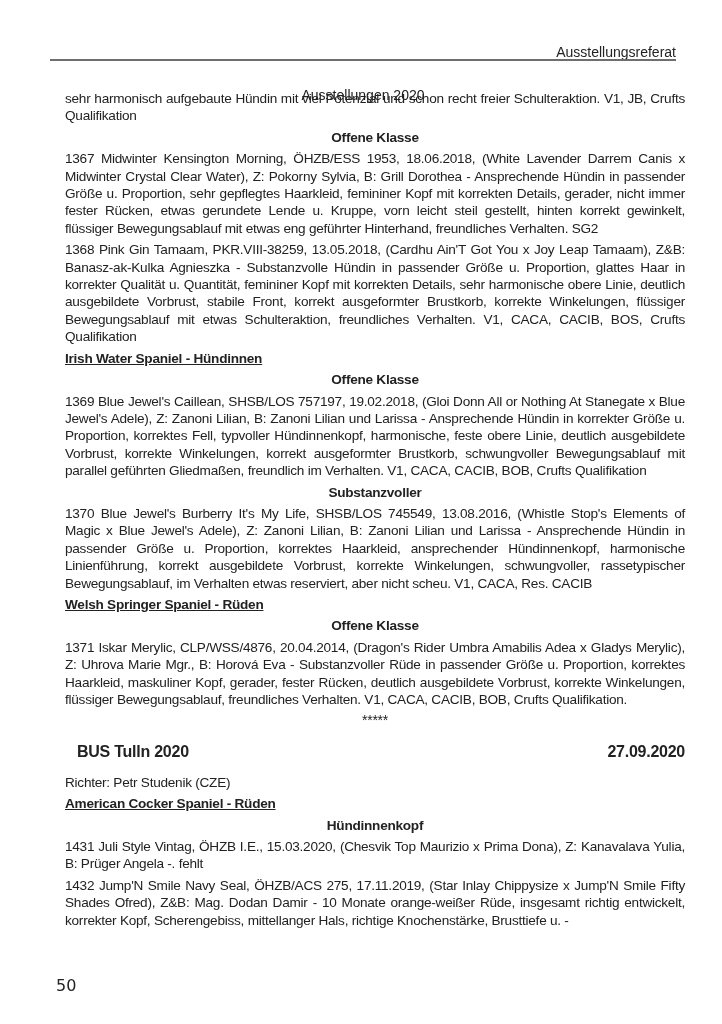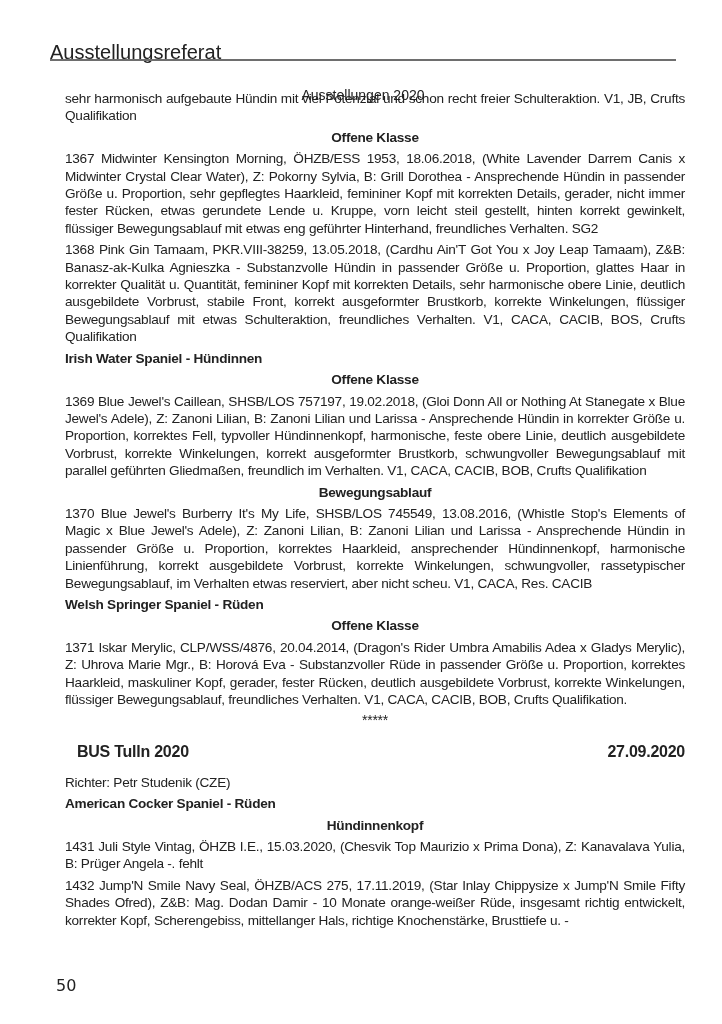--- a/index.html
+++ b/index.html
@@ -5,38 +5,38 @@
     html, body { margin: 0; padding: 0; background: #ffffff; }
     body {
       width: 722px; height: 1024px; position: relative; overflow: hidden;
       font-family: "Liberation Sans", sans-serif; color: #222222;
     }
     .header {
       position: absolute; left: 50px; width: 626px; top: 0;
     }
     .header-top {
       position: absolute; top: 44px; left: 0; width: 626px;
-      text-align: left; font-size: 20px; line-height: 16px;
+      text-align: right; font-size: 14px; line-height: 16px;
     }
     .header-rule {
       position: absolute; top: 59px; left: 0; width: 626px; height: 2px;
       background: #6e6e6e;
     }
     .header-sub {
       position: absolute; top: 63px; left: 0; width: 626px;
       text-align: center; font-size: 14px; line-height: 16px; margin-top: 24px;
     }
     .content {
       position: absolute; left: 65px; top: 90px; width: 620px;
       font-size: 13.6px; line-height: 17.4px;
       letter-spacing: -0.25px;
     }
     .para { text-align: justify; margin: 0 0 4px 0; }
     .class-title { font-weight: bold; margin: 0 0 4px 0; text-align: center; }
-    .breed-title { font-weight: bold; margin: 0 0 4px 0; }
+    .breed-title { font-weight: bold; text-decoration: underline; margin: 0 0 4px 0; }
     .stars { text-align: center; margin: 0 0 12px 0; font-size: 14px; }
     .show-head {
       display: flex; justify-content: space-between; font-weight: bold;
       font-size: 16px; line-height: 20px; margin: 0 0 2px 12px;
     }
     .judge { margin: 12px 0 4px 0; }
     .page-number {
       position: absolute; left: 56px; top: 976px; font-size: 16px;
       font-family: "DejaVu Sans", sans-serif;
     }
@@ -54,21 +54,21 @@
   <p class="para">sehr harmonisch aufgebaute Hündin mit viel Potenzial und schon recht freier Schulteraktion. V1, JB, Crufts Qualifikation</p>
 
   <p class="class-title">Offene Klasse</p>
   <p class="para">1367 Midwinter Kensington Morning, ÖHZB/ESS 1953, 18.06.2018, (White Lavender Darrem Canis x Midwinter Crystal Clear Water), Z: Pokorny Sylvia, B: Grill Dorothea - Ansprechende Hündin in passender Größe u. Proportion, sehr gepflegtes Haarkleid, femininer Kopf mit korrekten Details, gerader, nicht immer fester Rücken, etwas gerundete Lende u. Kruppe, vorn leicht steil gestellt, hinten korrekt gewinkelt, flüssiger Bewegungsablauf mit etwas eng geführter Hinterhand, freundliches Verhalten. SG2</p>
   <p class="para">1368 Pink Gin Tamaam, PKR.VIII-38259, 13.05.2018, (Cardhu Ain'T Got You x Joy Leap Tamaam), Z&amp;B: Banasz-ak-Kulka Agnieszka - Substanzvolle Hündin in passender Größe u. Proportion, glattes Haar in korrekter Qualität u. Quantität, femininer Kopf mit korrekten Details, sehr harmonische obere Linie, deutlich ausgebildete Vorbrust, stabile Front, korrekt ausgeformter Brustkorb, korrekte Winkelungen, flüssiger Bewegungsablauf mit etwas Schulteraktion, freundliches Verhalten. V1, CACA, CACIB, BOS, Crufts Qualifikation</p>
 
   <p class="breed-title">Irish Water Spaniel - Hündinnen</p>
   <p class="class-title">Offene Klasse</p>
   <p class="para">1369 Blue Jewel's Caillean, SHSB/LOS 757197, 19.02.2018, (Gloi Donn All or Nothing At Stanegate x Blue Jewel's Adele), Z: Zanoni Lilian, B: Zanoni Lilian und Larissa - Ansprechende Hündin in korrekter Größe u. Proportion, korrektes Fell, typvoller Hündinnenkopf, harmonische, feste obere Linie, deutlich ausgebildete Vorbrust, korrekte Winkelungen, korrekt ausgeformter Brustkorb, schwungvoller Bewegungsablauf mit parallel geführten Gliedmaßen, freundlich im Verhalten. V1, CACA, CACIB, BOB, Crufts Qualifikation</p>
 
-  <p class="class-title">Bewegungsablauf</p>
+  <p class="class-title">Substanzvoller</p>
   <p class="para">1370 Blue Jewel's Burberry It's My Life, SHSB/LOS 745549, 13.08.2016, (Whistle Stop's Elements of Magic x Blue Jewel's Adele), Z: Zanoni Lilian, B: Zanoni Lilian und Larissa - Ansprechende Hündin in passender Größe u. Proportion, korrektes Haarkleid, ansprechender Hündinnenkopf, harmonische Linienführung, korrekt ausgebildete Vorbrust, korrekte Winkelungen, schwungvoller, rassetypischer Bewegungsablauf, im Verhalten etwas reserviert, aber nicht scheu. V1, CACA, Res. CACIB</p>
 
   <p class="breed-title">Welsh Springer Spaniel - Rüden</p>
   <p class="class-title">Offene Klasse</p>
   <p class="para">1371 Iskar Merylic, CLP/WSS/4876, 20.04.2014, (Dragon's Rider Umbra Amabilis Adea x Gladys Merylic), Z: Uhrova Marie Mgr., B: Horová Eva - Substanzvoller Rüde in passender Größe u. Proportion, korrektes Haarkleid, maskuliner Kopf, gerader, fester Rücken, deutlich ausgebildete Vorbrust, korrekte Winkelungen, flüssiger Bewegungsablauf, freundliches Verhalten. V1, CACA, CACIB, BOB, Crufts Qualifikation.</p>
 
   <p class="stars">*****</p>
 
   <div class="show-head">
     <span>BUS Tulln 2020</span>

